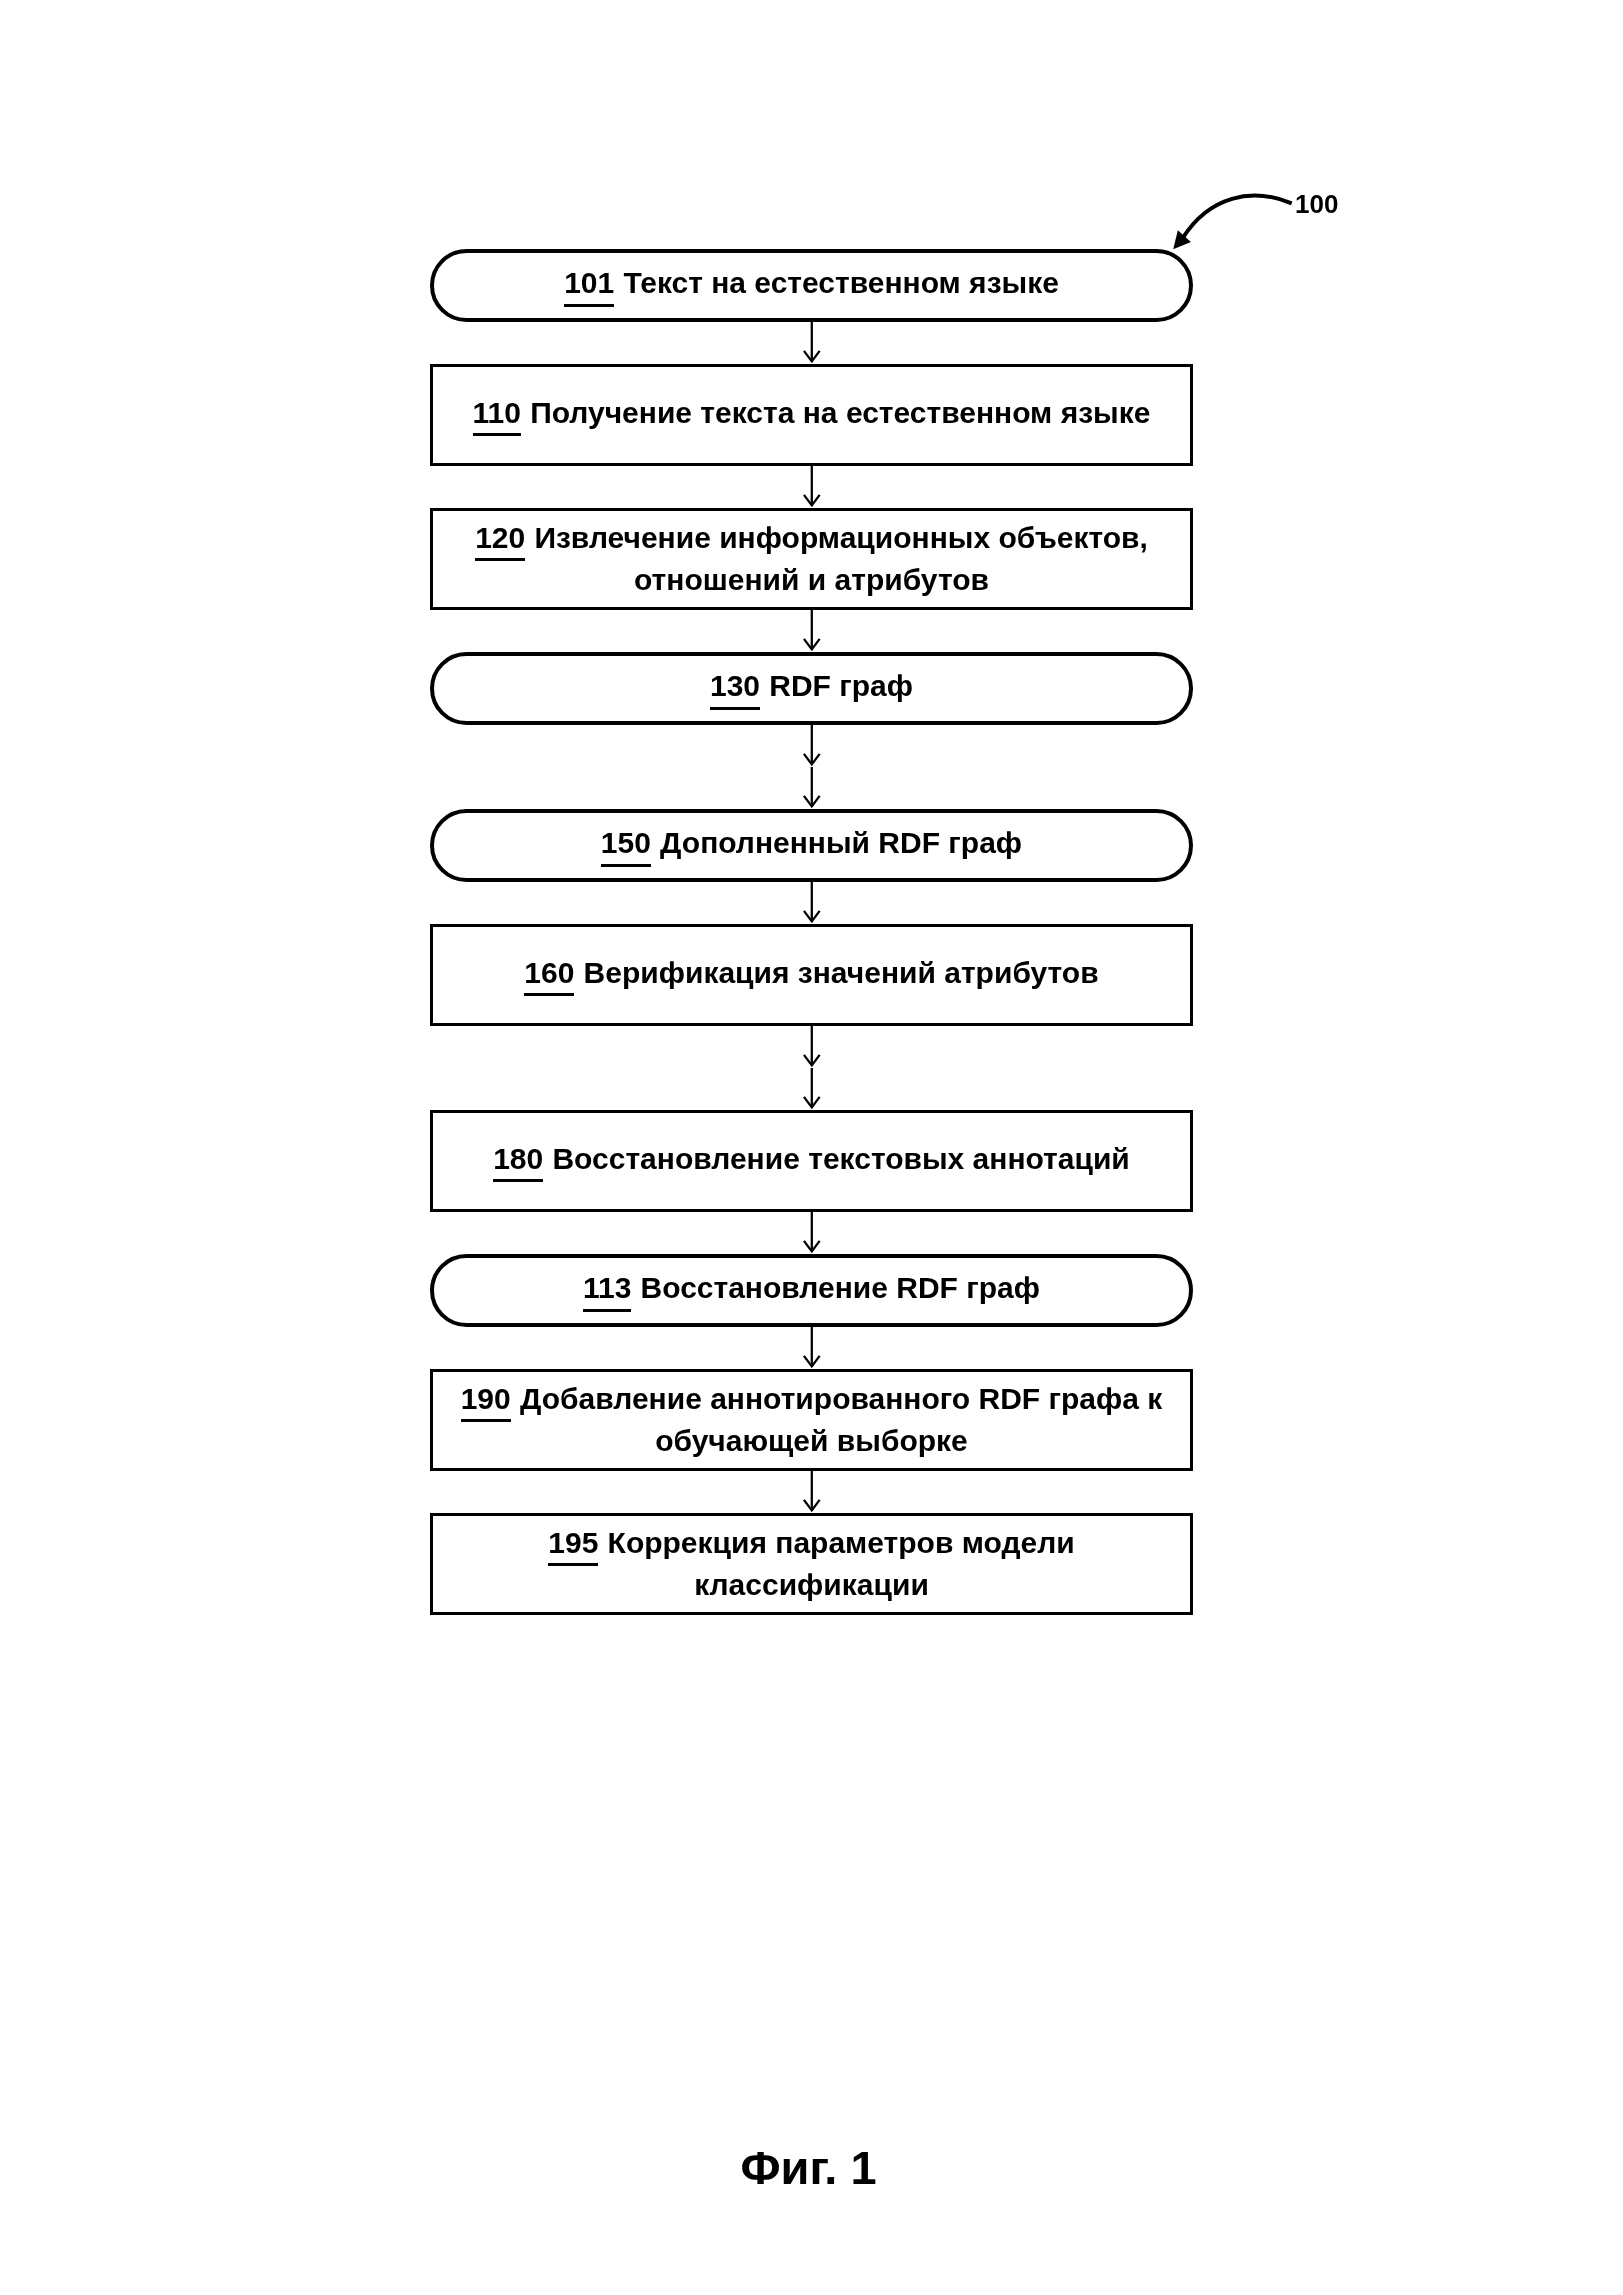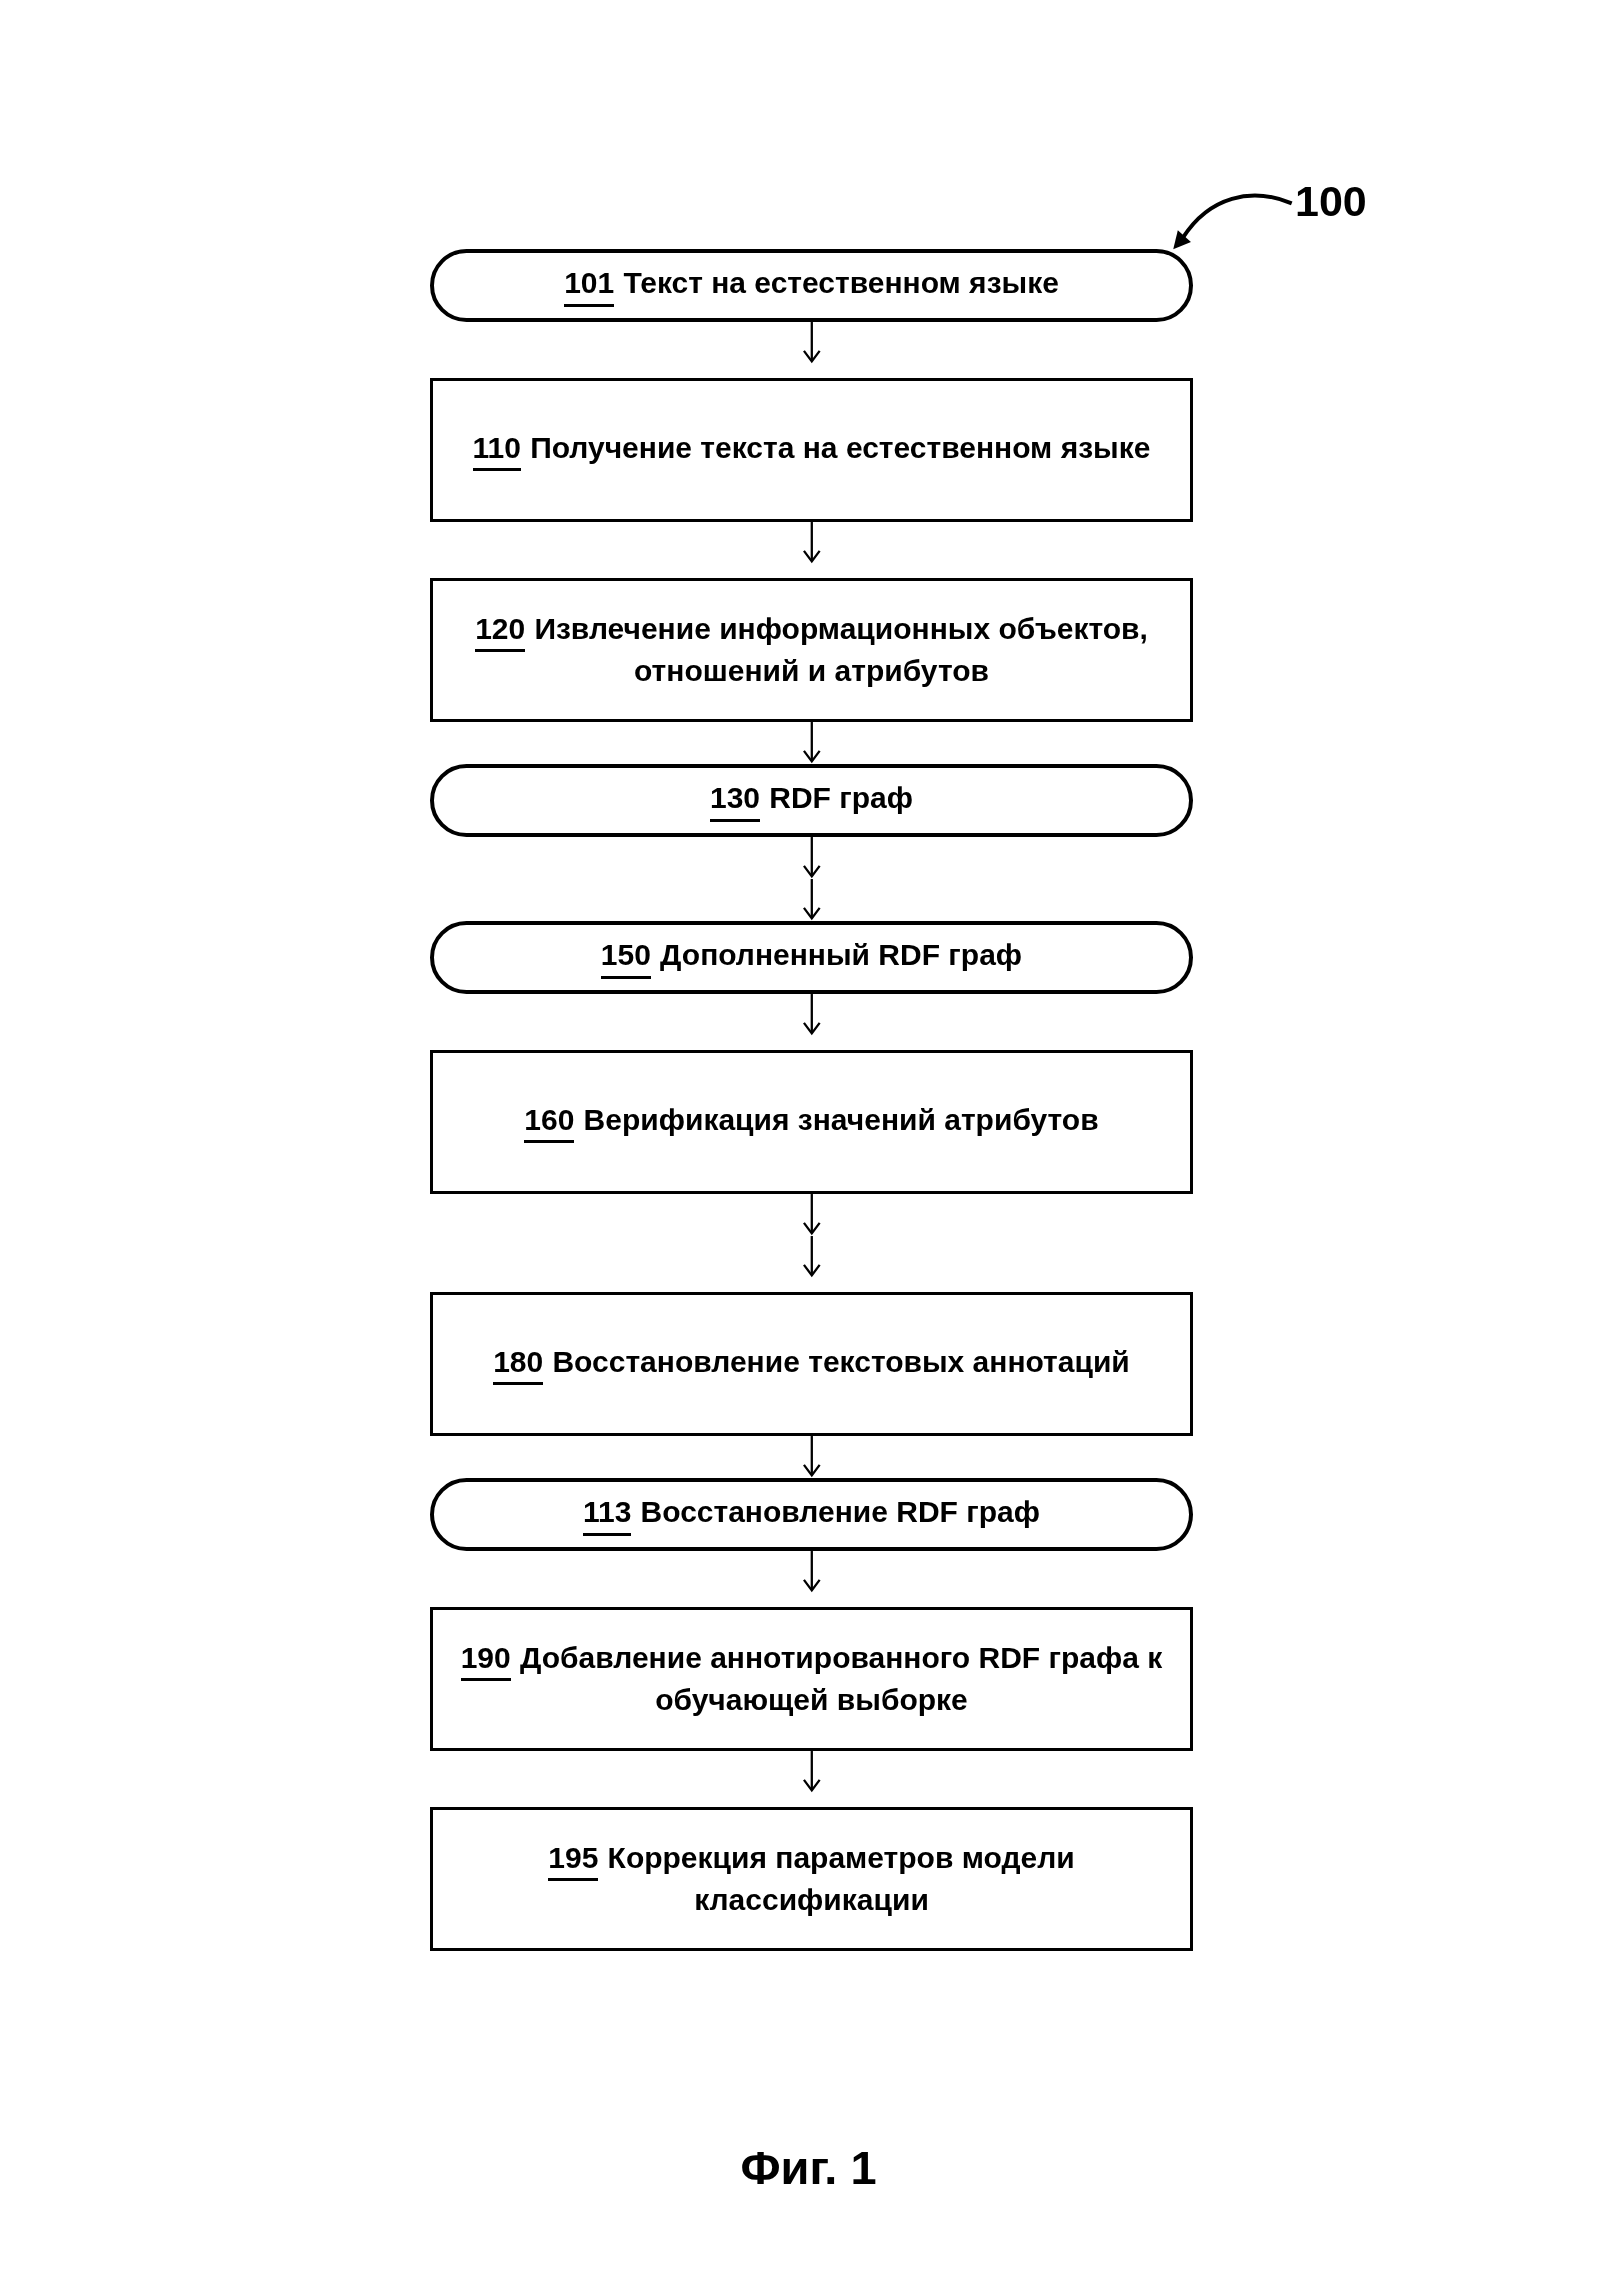--- a/index.html
+++ b/index.html
@@ -27,22 +27,21 @@
     width: 100%;
     box-sizing: border-box;
     background: #ffffff;
     border: 3.9px solid #000000;
     display: flex;
     align-items: center;
     justify-content: center;
     padding: 5.2px 9.2px;
   }
   .node.rect {
-    height: 144px;
-    margin-top: 14px;
+    height: 102px;
   }
   .node.stadium {
     height: 73px;
     border-radius: 37px;
     border-width: 4.6px;
   }
   .node-text {
     margin: 0;
     text-align: center;
     font-size: 30px;
@@ -63,22 +62,22 @@
     display: block;
   }
   .arrow line, .arrow polyline {
     stroke: #000000;
     stroke-width: 3.5;
     fill: none;
   }
   .ref-label {
     position: absolute;
     left: 1295px;
-    top: 180px;
-    font-size: 43px;
+    top: 191px;
+    font-size: 26px;
     font-weight: bold;
     line-height: 1;
   }
   .ref-arrow {
     position: absolute;
     left: 1166px;
     top: 189px;
   }
   .ref-arrow path {
     stroke: #000000;

